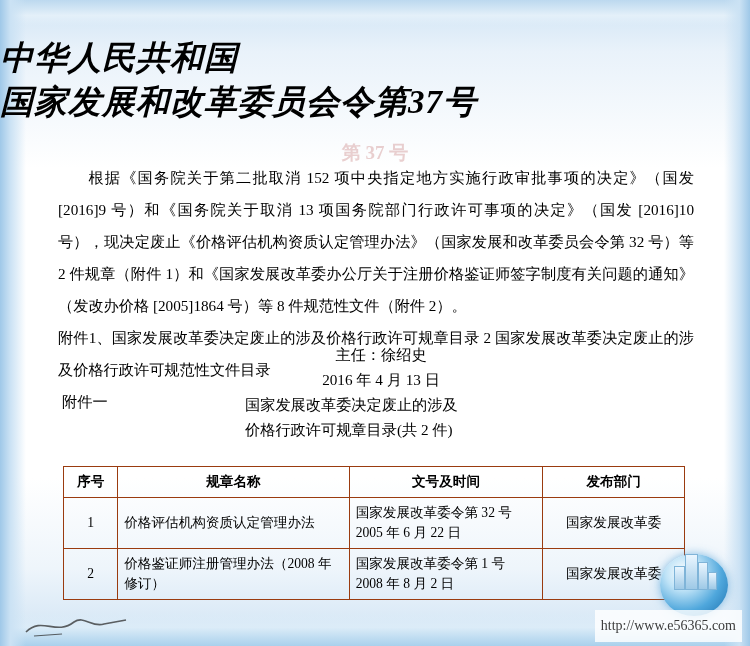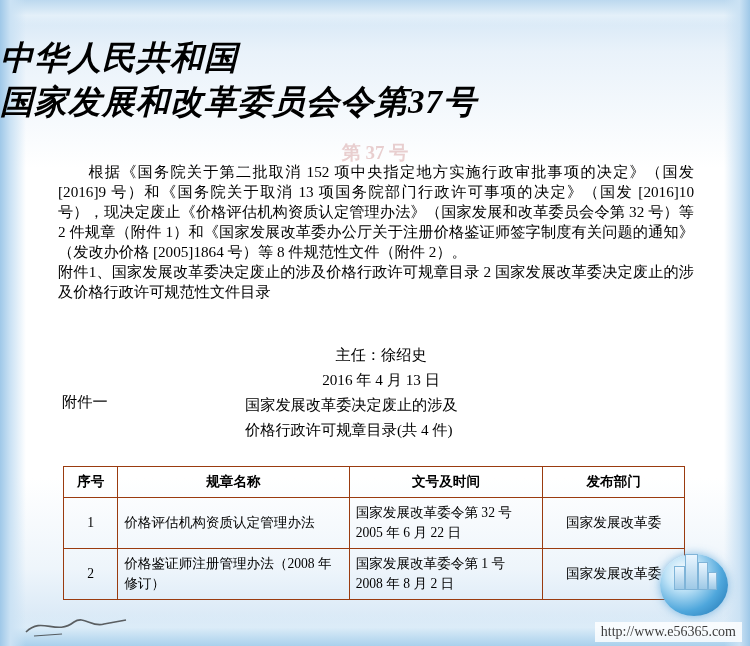--- a/index.html
+++ b/index.html
@@ -77,21 +77,21 @@
     color: #d9a9a9;
     opacity: 0.55;
   }
 
   .body-text {
     position: absolute;
     left: 58px;
     top: 162px;
     width: 636px;
     font-size: 15.2px;
-    line-height: 20px;
+    line-height: 32px;
     color: #000000;
     text-align: justify;
   }
   .body-text p {
     margin: 0;
   }
   .body-text p.indent {
     text-indent: 2em;
   }
 
@@ -186,21 +186,21 @@
   .crystal .c4 { left: 36px; width: 7px;  height: 16px; }
 
   .watermark {
     position: absolute;
     right: 8px;
     bottom: 4px;
     background: rgba(255,255,255,0.82);
     color: #3b3b3b;
     font-family: "Liberation Serif", "DejaVu Serif", serif;
     font-size: 14px;
-    padding: 2px 6px;
+    padding: 8px 6px;
   }
 
   .scribble {
     position: absolute;
     left: 22px;
     bottom: 8px;
     width: 110px;
     height: 26px;
     pointer-events: none;
     opacity: 0.75;
@@ -229,21 +229,21 @@
   </div>
 
   <div class="sign">
     <div>主任：徐绍史</div>
     <div>2016 年 4 月 13 日</div>
   </div>
 
   <div class="attach-label">附件一</div>
   <div class="attach-title">
     <div>国家发展改革委决定废止的涉及</div>
-    <div>价格行政许可规章目录(共 4 件)</div>
+    <div>价格行政许可规章目录(共 2 件)</div>
   </div>
 
   <table class="doc">
     <thead>
       <tr>
         <th class="col-no">序号</th>
         <th class="col-name">规章名称</th>
         <th class="col-doc">文号及时间</th>
         <th class="col-dept">发布部门</th>
       </tr>

